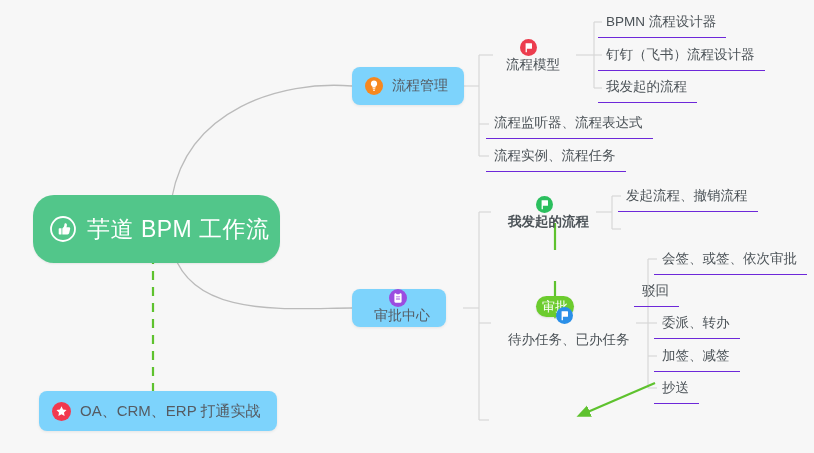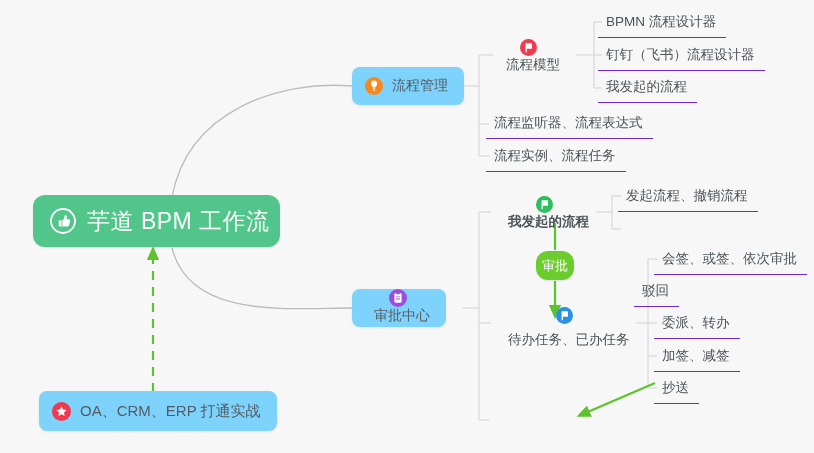--- a/index.html
+++ b/index.html
@@ -17,23 +17,23 @@
   }
   svg.edges {
     position: absolute; left: 0; top: 0;
     width: 814px; height: 453px;
     pointer-events: none;
   }
   
   .root-node {
     position: absolute;
     left: 33px; top: 195px;
-    width: 247px; height: 52px;
+    width: 247px; height: 68px;
     background: #52c68a;
-    border-radius: 12px;
+    border-radius: 21px;
     display: flex; align-items: center;
     padding-left: 17px;
     box-shadow: 0 1px 2px rgba(0,0,0,0.07);
   }
   .root-label {
     color: #ffffff;
     font-size: 23px;
     letter-spacing: 0.5px;
     margin-left: 11px;
     white-space: nowrap;
@@ -68,22 +68,23 @@
     color: #4c5358;
   }
   .leaf-node.has-icon .leaf-label { margin-left: 9px; }
   .leaf-node.no-border { border-bottom: none; flex-direction: column; }
   
   .badge-node {
     position: absolute;
     background: #6ccc2e;
     border-radius: 12px;
     display: flex; align-items: center; justify-content: center;
-    width: 38px; height: 29px;
+    width: 38px; height: 21px;
     box-shadow: 0 1px 2px rgba(0,0,0,0.10);
+    margin-top: 45px;
   }
   .badge-label {
     color: #ffffff;
     font-size: 13px;
   }
   
   .icon {
     display: inline-flex;
     align-items: center; justify-content: center;
     flex: 0 0 auto;

